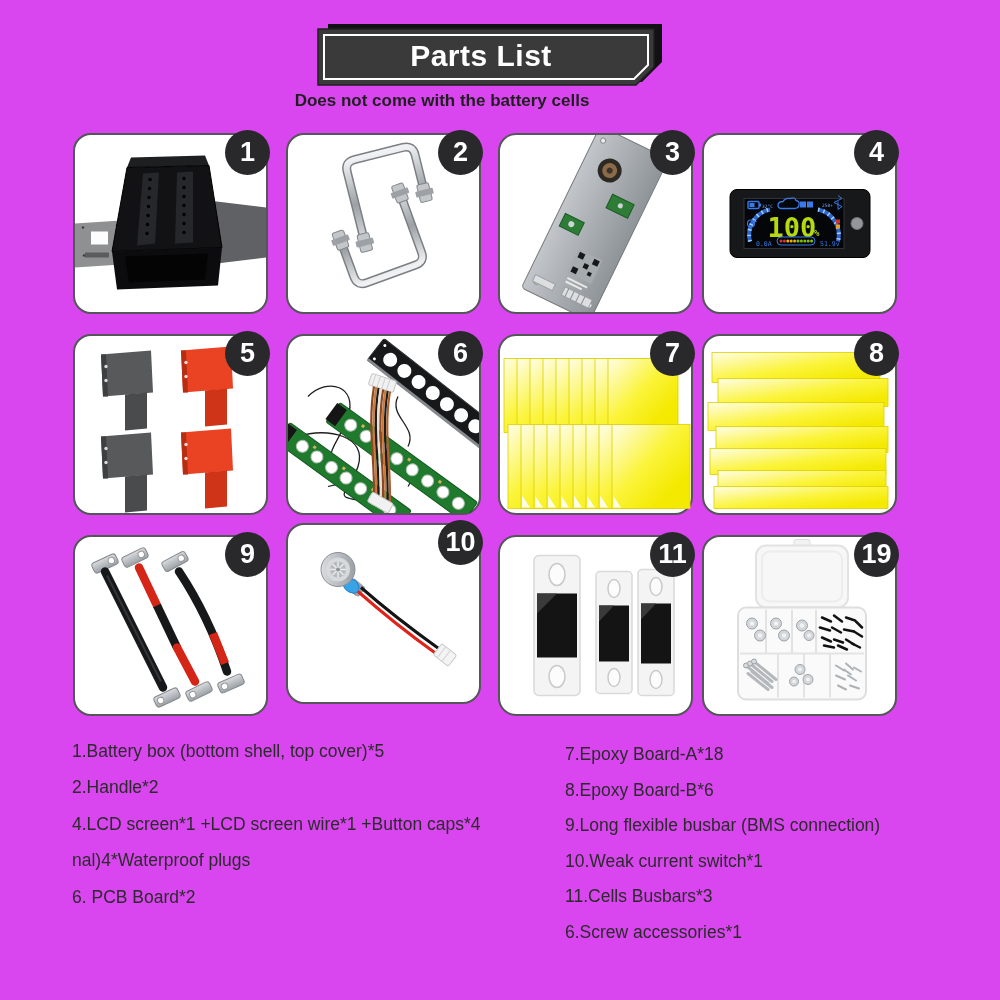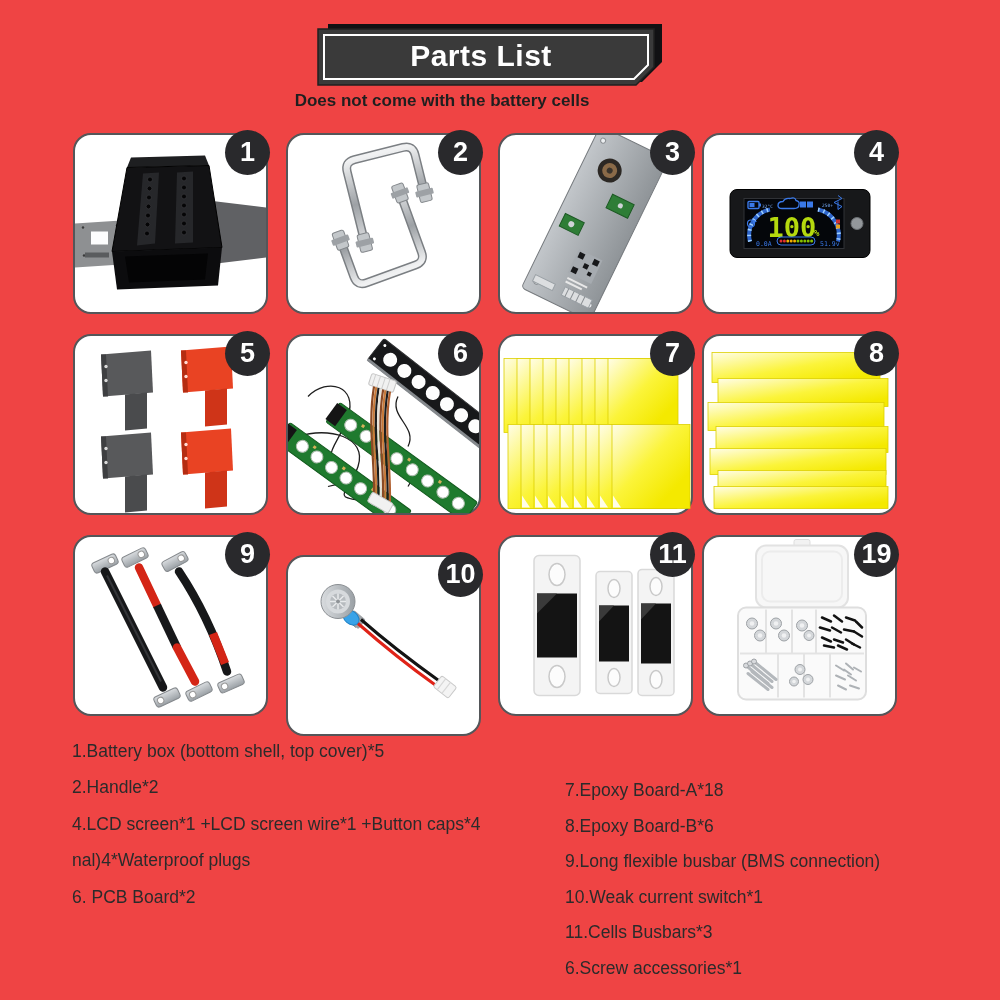--- a/index.html
+++ b/index.html
@@ -1,36 +1,36 @@
 <!DOCTYPE html>
 <html><head>
 <meta charset="utf-8">
 <style>
   html,body{margin:0;padding:0;background:#fff;}
-  .page{position:relative;width:1000px;height:1000px;background:#ef4444;overflow:hidden;
+  .page{position:relative;width:1000px;height:1000px;background:#d946ef;overflow:hidden;
         font-family:"Liberation Sans",sans-serif;}
   
   .banner{position:absolute;left:316px;top:24px;width:346px;height:64px;}
   .banner svg{position:absolute;inset:0;}
   .banner-title{position:absolute;left:0;top:4px;width:330px;height:56px;display:flex;
         align-items:center;justify-content:center;color:#fff;font-size:30px;font-weight:600;letter-spacing:.5px;}
   .subtitle{position:absolute;left:0;top:91px;width:884px;text-align:center;
         font-size:17px;font-weight:bold;color:#1f1f1f;}
   
   .card{position:absolute;width:195px;height:181px;background:#fff;border:2px solid #545659;
         border-radius:18px;box-sizing:border-box;}
   .badge{position:absolute;top:-5px;right:-4px;width:45px;height:45px;border-radius:50%;
         background:#29292c;color:#fff;display:flex;align-items:center;justify-content:center;
         font-size:27px;font-weight:bold;z-index:2;}
   .art{position:absolute;inset:0;width:191px;height:207px;border-radius:20px;overflow:hidden;}
   .art svg{display:block;width:191px;height:177px;}
   
   .legend-col{position:absolute;color:#2b2b2b;font-size:17.5px;}
   .legend-left{left:72px;top:733px;line-height:36.4px;}
-  .legend-right{left:565px;top:737px;line-height:35.5px;margin-top:36px;}
+  .legend-right{left:565px;top:737px;line-height:35.5px;}
   .lcd-txt{font-family:"DejaVu Sans Mono",monospace;}
 </style>
 </head>
 <body>
 
 <div class="page">
 
   <div class="banner">
     <svg viewBox="0 0 346 64">
       <path d="M12,0 H346 V38 L326,58 H12 Z" fill="#111113"></path>
@@ -410,21 +410,21 @@
             <rect x="150.5" y="133" width="11" height="26" rx="3" fill="url(#alu2)" stroke="#85898d"></rect>
             <circle cx="156" cy="153" r="3.2" fill="#fff" stroke="#999"></circle>
           </g>
         <path d="M104,34 C120,58 138,92 152,134" stroke="#17181a" stroke-width="8.5" stroke-linecap="round" fill="none"></path>
         <path d="M138,96 C142,106 146,116 150,126" stroke="#d42516" stroke-width="8.5" fill="none"></path>
       </svg>
     </div>
     <div class="badge">9</div>
   </div>
 
-  <div class="card" style="left:286px;top:555px;">
+  <div class="card" style="left:286px;top:523px;">
     <div class="art">
       <svg viewBox="0 0 191 176">
         <rect x="60" y="56" width="16" height="12" rx="2" fill="#9ea2a6" transform="rotate(40 68 62)"></rect>
         <path d="M62,54 l10,8 M60,58 l10,8 M58,62 l10,8" stroke="#7c8084" stroke-width="1"></path>
         <ellipse cx="63" cy="60" rx="9" ry="6.5" fill="#39a3e8" stroke="#1f83c8" transform="rotate(40 63 60)"></ellipse>
         <circle cx="50" cy="44" r="17" fill="url(#alu2)" stroke="#8b8f93"></circle>
         <circle cx="50" cy="44" r="12" fill="#d7dadd"></circle>
         <circle cx="50" cy="44" r="8" fill="#b7bbbf"></circle>
         <path d="M50,36 L50,52 M42,44 L58,44 M44.5,38.5 L55.5,49.5 M55.5,38.5 L44.5,49.5" stroke="#e8eaec" stroke-width="1.5"></path>
         <circle cx="50" cy="44" r="2" fill="#8f9397"></circle>

